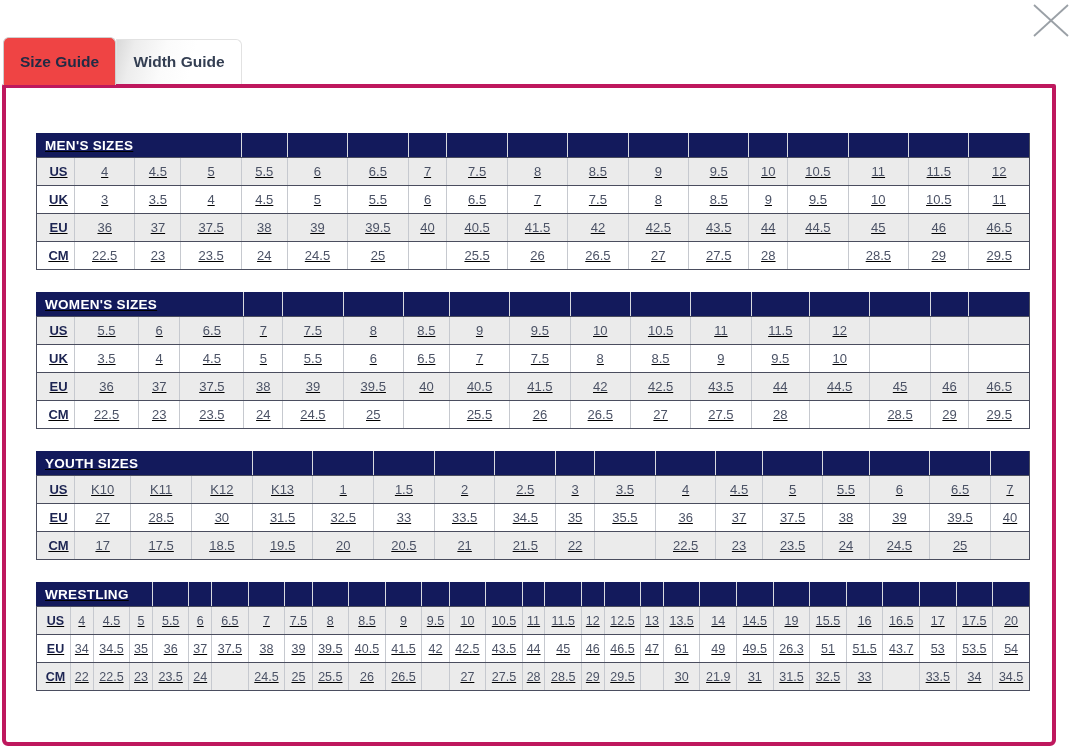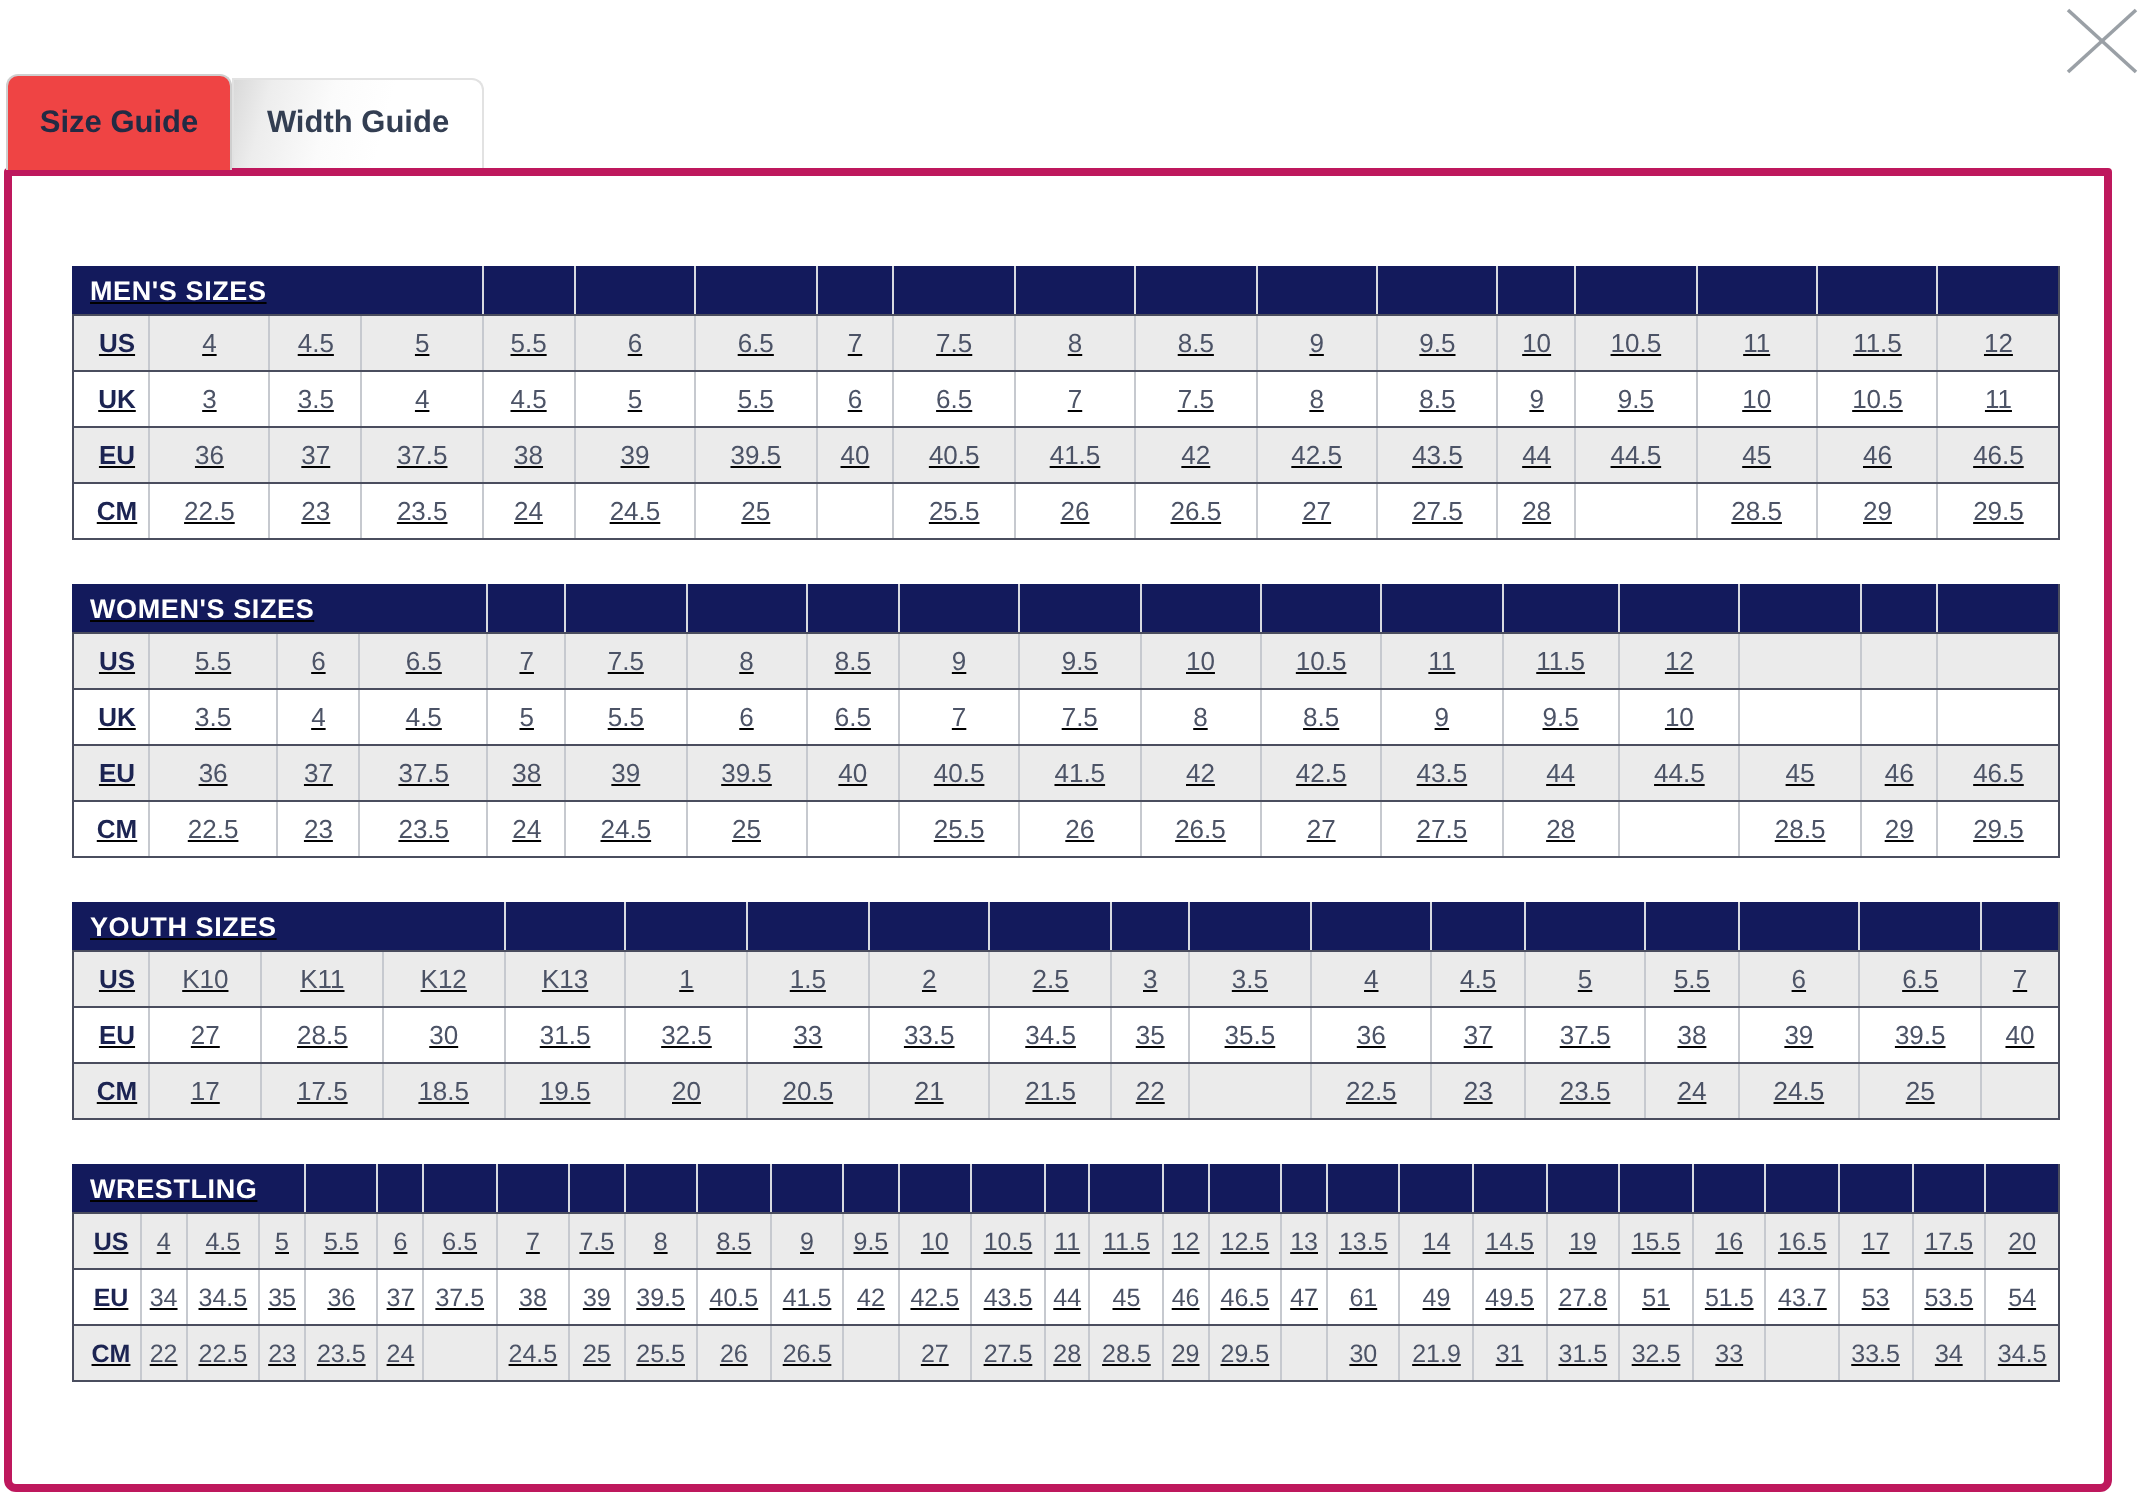--- a/index.html
+++ b/index.html
@@ -495,21 +495,21 @@
           <td>42.5</td>
           <td>43.5</td>
           <td>44</td>
           <td>45</td>
           <td>46</td>
           <td>46.5</td>
           <td>47</td>
           <td>61</td>
           <td>49</td>
           <td>49.5</td>
-          <td>27.8</td>
+          <td>26.3</td>
           <td>51</td>
           <td>51.5</td>
           <td>43.7</td>
           <td>53</td>
           <td>53.5</td>
           <td>54</td>
         </tr>
         <tr>
           <th class="rowlabel">CM</th>
           <td>22</td>

